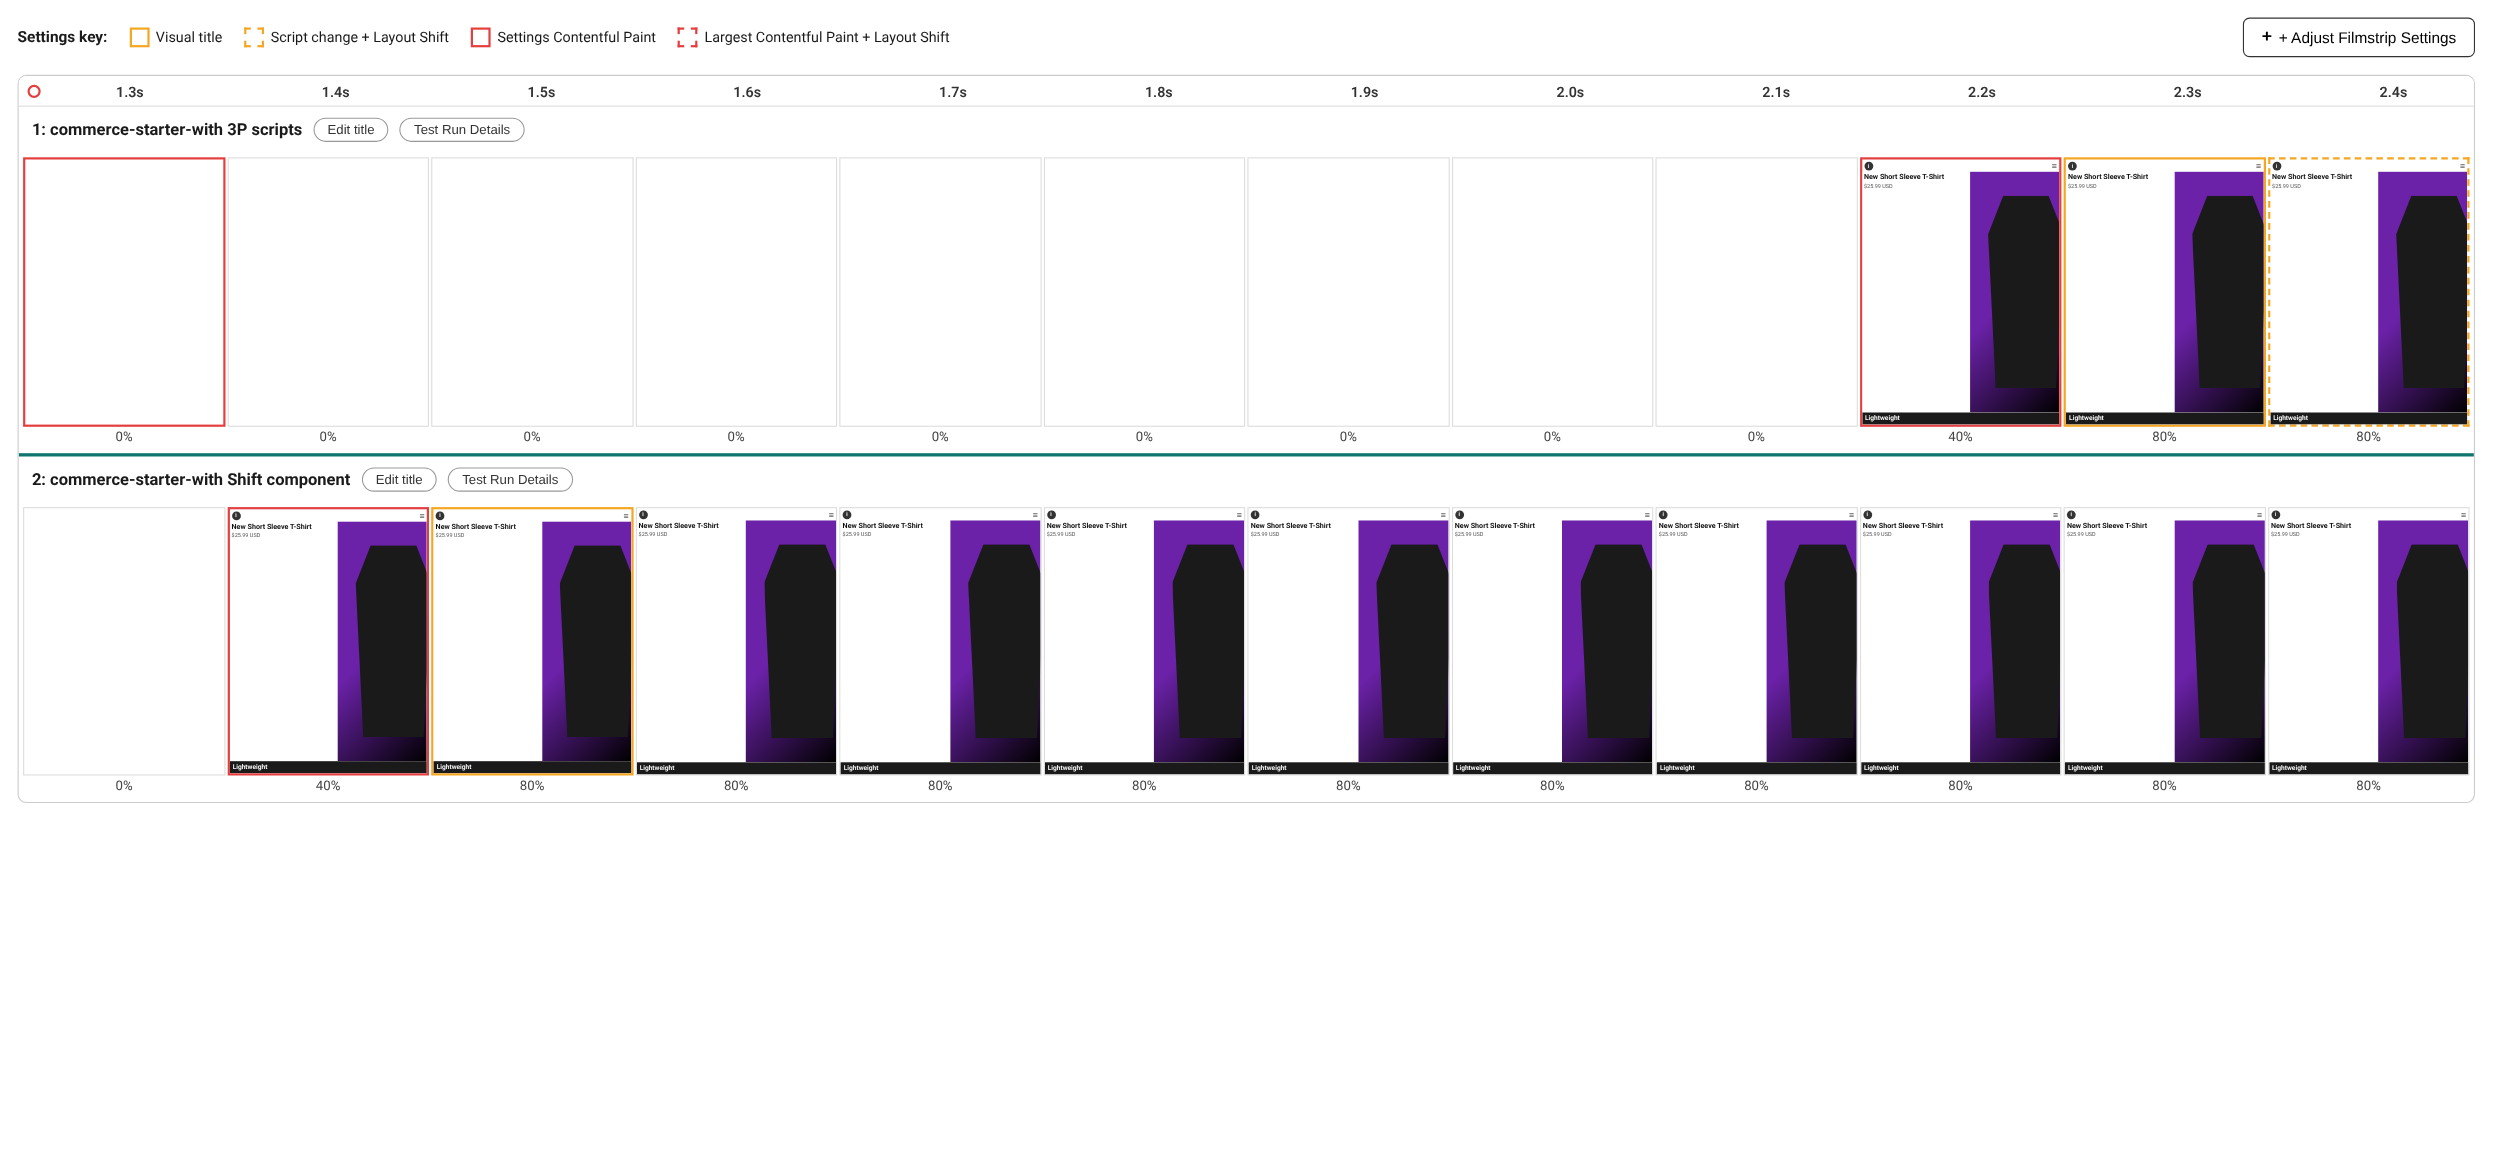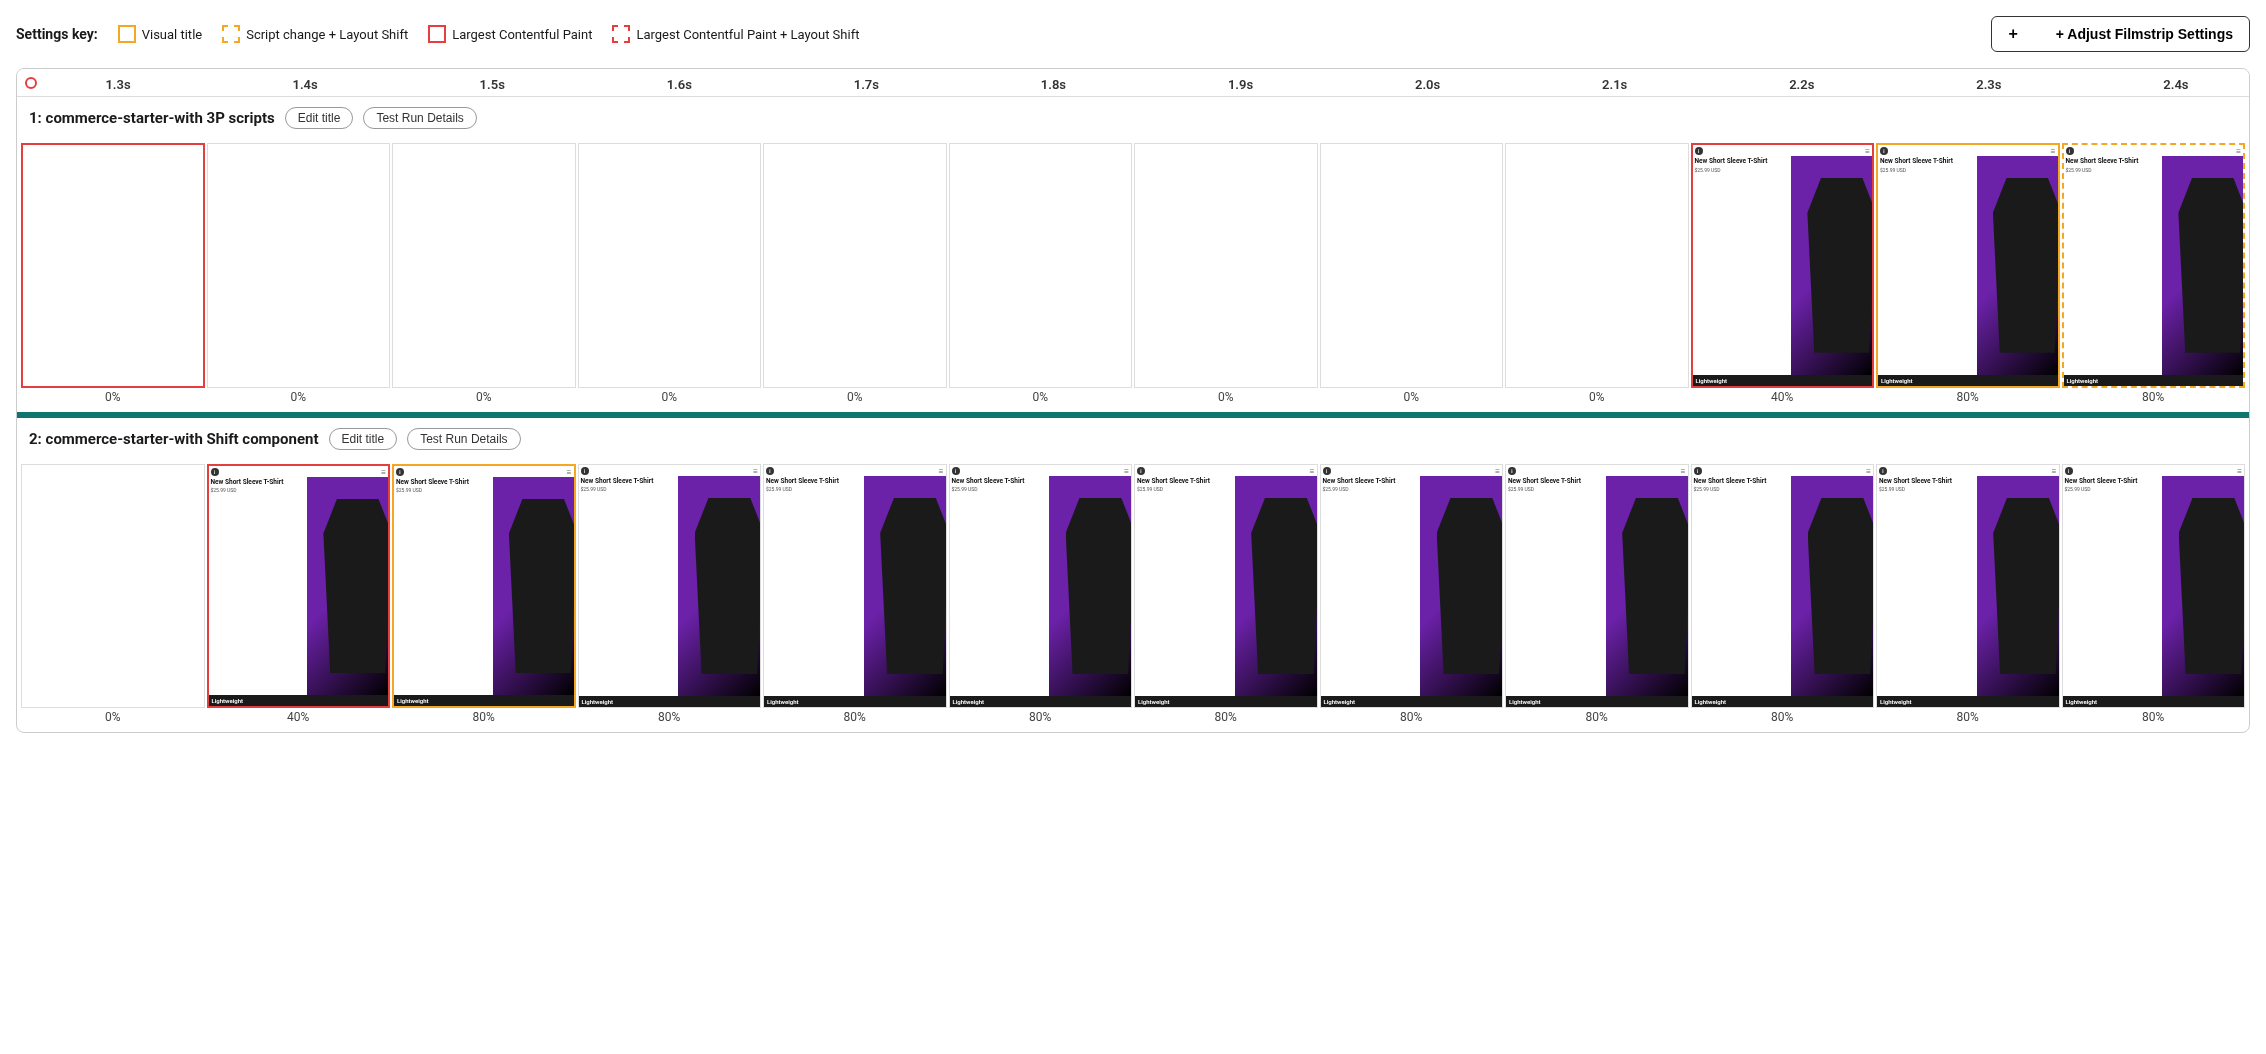--- a/index.html
+++ b/index.html
@@ -114,21 +114,21 @@
     .tick {
       flex: 1;
       text-align: center;
       font-size: 13px;
       font-weight: 600;
       color: #333;
     }
 
     
     .row-section {
-      border-bottom: 6px solid #0f766e;
+      border-bottom: 3px solid #0f766e;
     }
 
     .row-section:last-child {
       border-bottom: none;
     }
 
     .row-header {
       display: flex;
       align-items: center;
       gap: 10px;
@@ -189,32 +189,32 @@
       <span>Visual title</span>
     </div>
 
     <div class="key-item">
       <div class="key-box key-box-dashed-yellow"></div>
       <span>Script change + Layout Shift</span>
     </div>
 
     <div class="key-item">
       <div class="key-box key-box-solid-red"></div>
-      <span>Largest Contentful Paint</span>
+      <span>Settings Contentful Paint</span>
     </div>
 
     <div class="key-item">
       <div class="key-box key-box-dashed-red"></div>
       <span>Largest Contentful Paint + Layout Shift</span>
     </div>
   </div>
 
   <button class="adjust-btn">
     <span style="font-size:16px;font-weight:700;">+</span>
-    <span style="font-weight:700;margin-left:32px;">+ Adjust Filmstrip Settings</span>
+    <span style="font-weight:400;">+ Adjust Filmstrip Settings</span>
   </button>
 </div>
 
 <div class="filmstrip-container">
 
   <div class="timeline-header">
     <div class="lcp-dot"></div>
     <div class="timeline-ticks" id="timeline-ticks-container">
     <div class="tick">1.3s</div>
         <div class="tick">1.4s</div>

